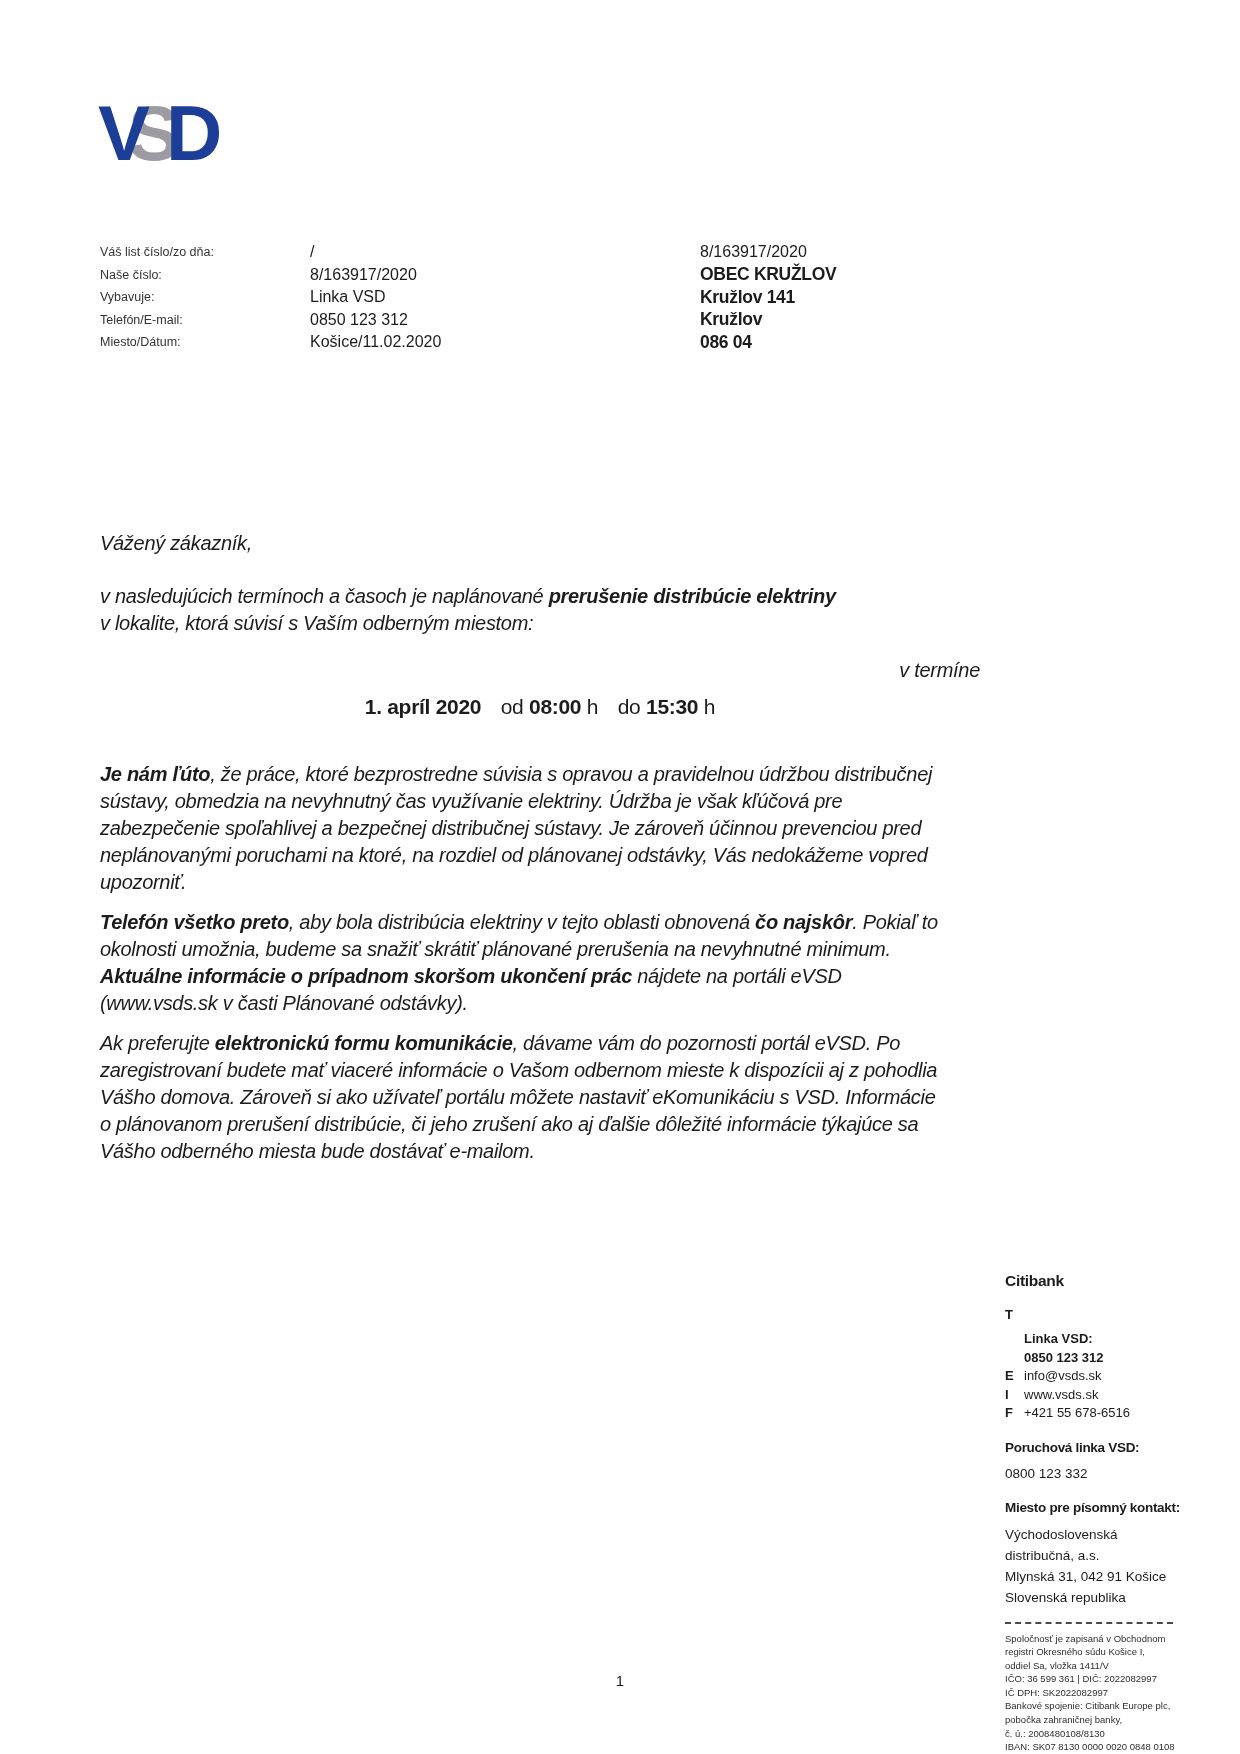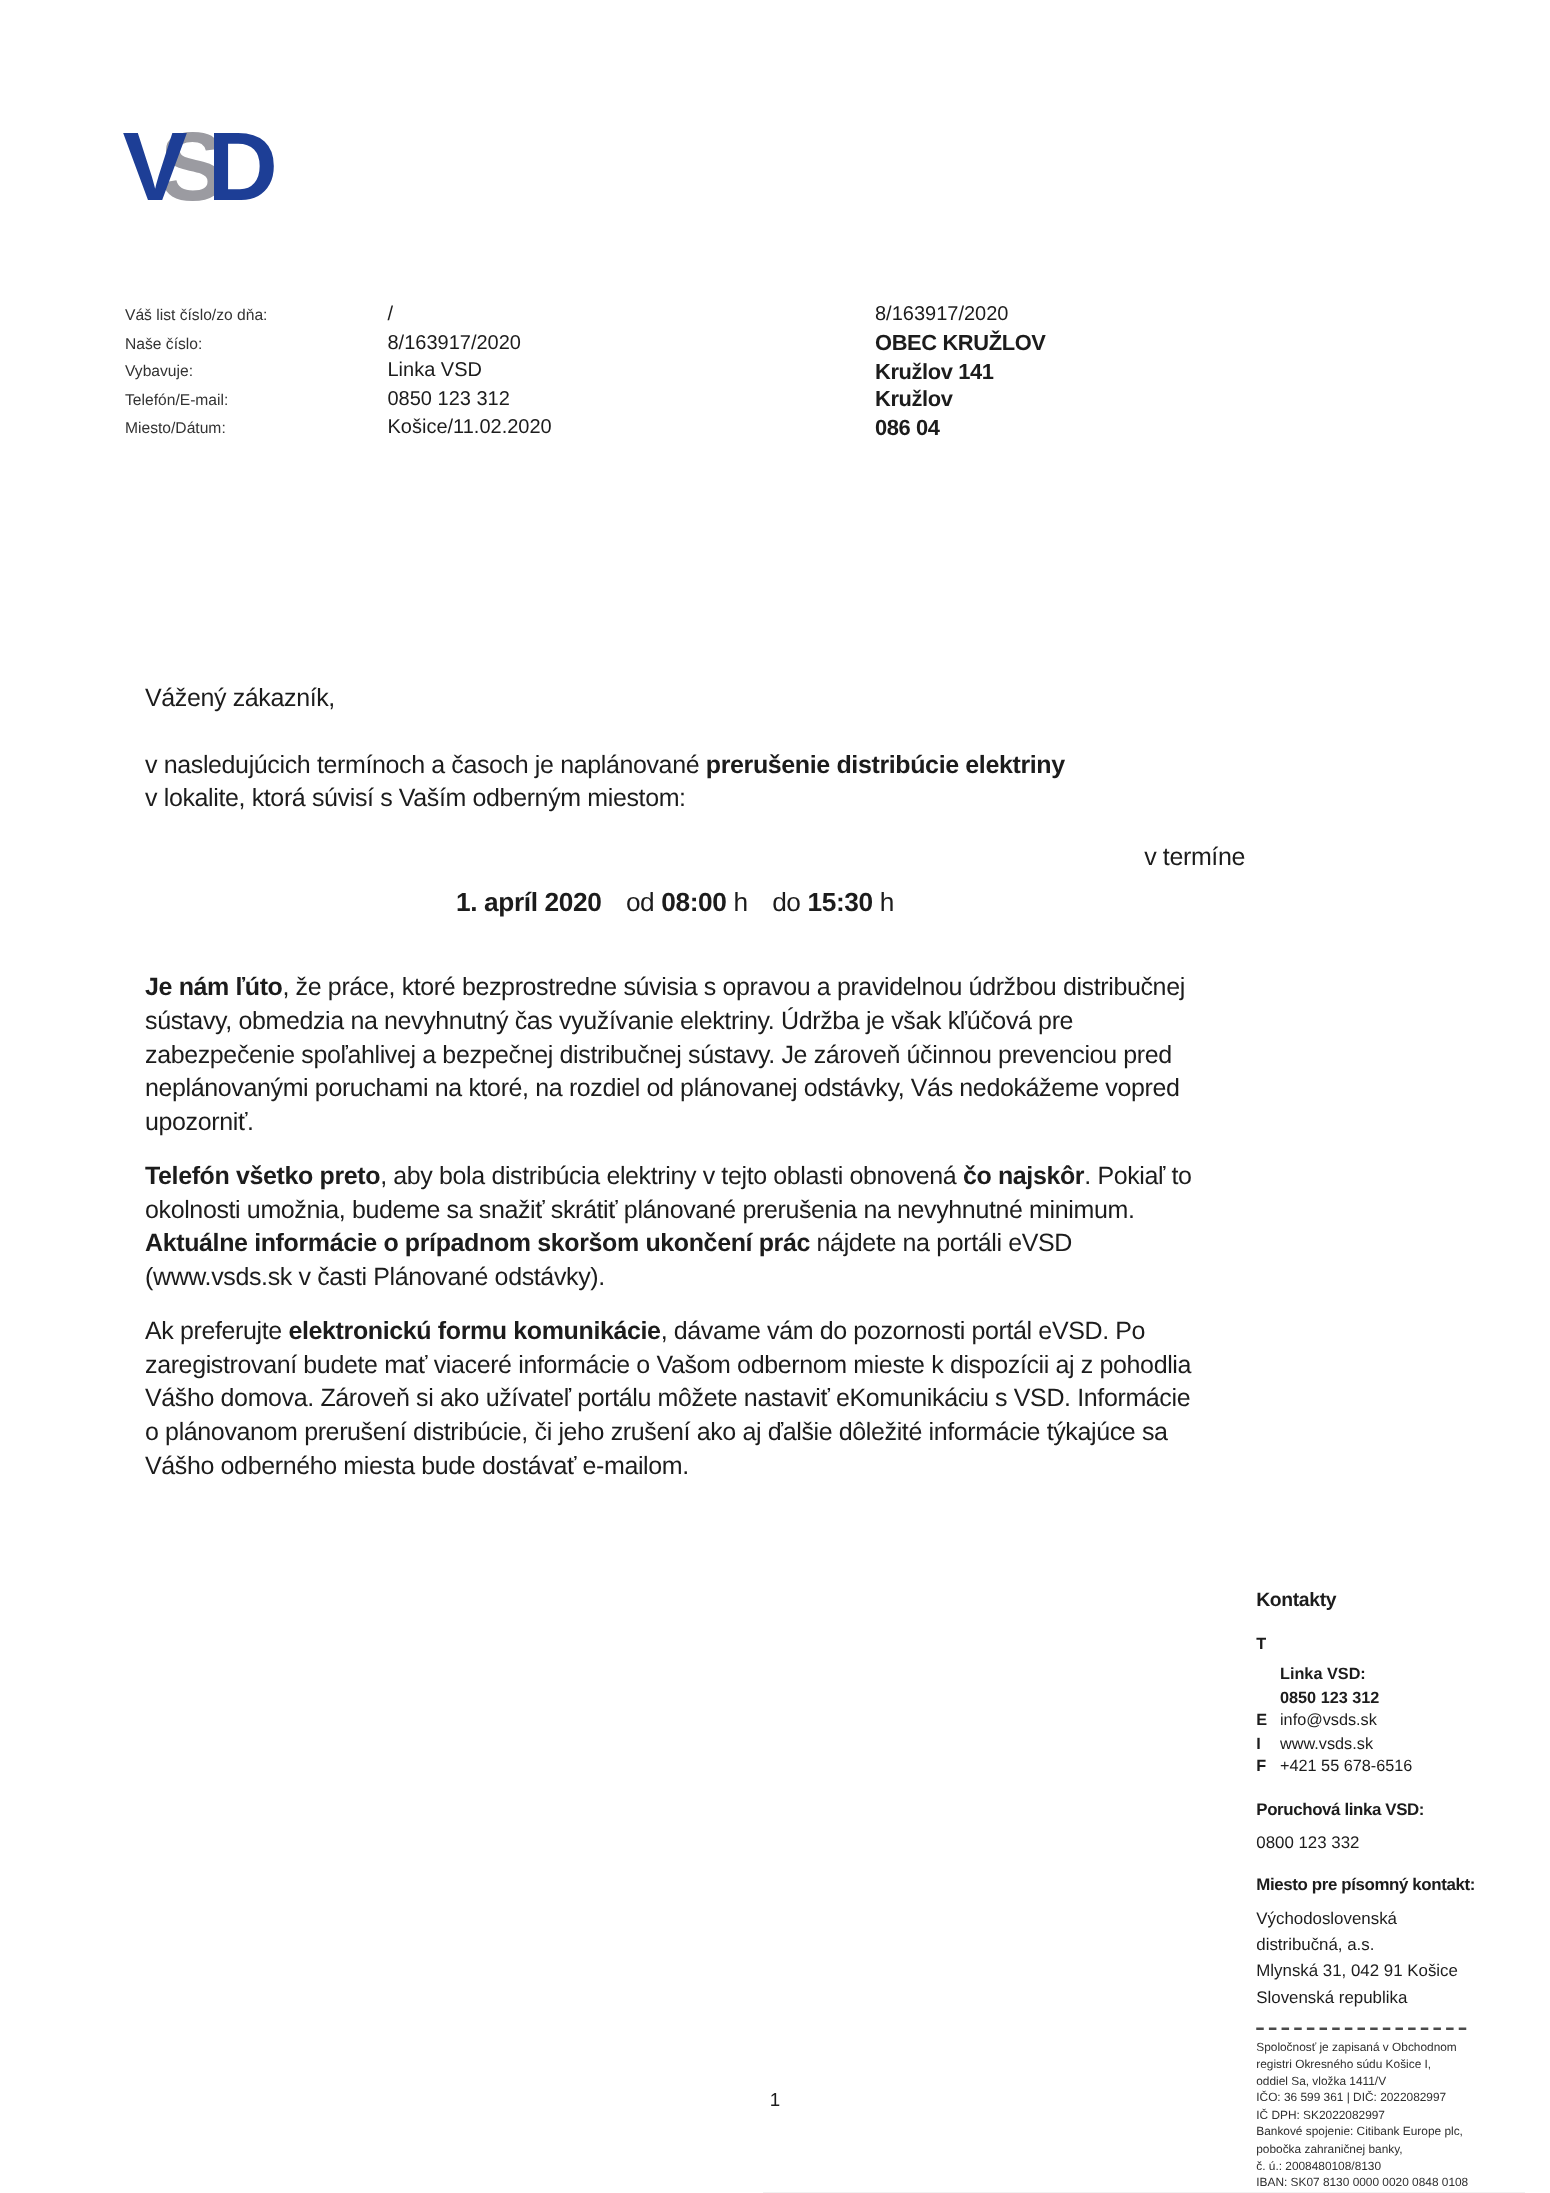--- a/index.html
+++ b/index.html
@@ -21,21 +21,21 @@
   .meta .lbl { font-size:12.5px; line-height:22.5px; color:#333; }
   .meta .val { font-size:16px; line-height:22.5px; }
 
   
   .recipient { position:absolute; left:700px; top:241px; }
   .recipient .ref { font-size:16px; line-height:22px; }
   .recipient .r-line { font-size:17.5px; font-weight:bold; line-height:22.5px; letter-spacing:-0.3px; }
 
   
   .body-text { position:absolute; left:100px; top:530px; width:880px; font-size:20px; line-height:27px; letter-spacing:-0.3px; }
-  .body-text p { margin:16px; width:846px; }
+  .body-text p { margin:0; width:846px;font-style:italic; }
   .salutation { margin-bottom:26px !important; }
   .intro { margin-bottom:20px !important; }
   .intro .block { display:block; }
   .locations { margin-bottom:30px !important; font-weight:bold; }
   .locations span { display:block; }
   .term-label { text-align:right; width:100% !important; margin-bottom:9px !important; }
   .schedule { text-align:center; width:100%; font-size:21px; margin-bottom:41px; }
   .schedule .sep-od { margin-left:14px; }
   .schedule .sep-do { margin-left:14px; }
   .para { margin-bottom:13px !important; }
@@ -109,21 +109,21 @@
 
     <p class="para"><b>Je nám ľúto</b><span>, že práce, ktoré bezprostredne súvisia s opravou a pravidelnou údržbou distribučnej sústavy, obmedzia na nevyhnutný čas využívanie elektriny. Údržba je však kľúčová pre zabezpečenie spoľahlivej a bezpečnej distribučnej sústavy. Je zároveň účinnou prevenciou pred neplánovanými poruchami na ktoré, na rozdiel od plánovanej odstávky, Vás nedokážeme vopred upozorniť.</span></p>
 
     <p class="para"><b>Telefón všetko preto</b><span>, aby bola distribúcia elektriny v tejto oblasti obnovená </span><b>čo najskôr</b><span>. Pokiaľ to okolnosti umožnia, budeme sa snažiť skrátiť plánované prerušenia na nevyhnutné minimum. </span><b>Aktuálne informácie o prípadnom skoršom ukončení prác</b><span> nájdete na portáli eVSD (www.vsds.sk v časti Plánované odstávky).</span></p>
 
     <p class="para"><span>Ak preferujte </span><b>elektronickú formu komunikácie</b><span>, dávame vám do pozornosti portál eVSD. Po zaregistrovaní budete mať viaceré informácie o Vašom odbernom mieste k dispozícii aj z pohodlia Vášho domova. Zároveň si ako užívateľ portálu môžete nastaviť eKomunikáciu s VSD. Informácie o plánovanom prerušení distribúcie, či jeho zrušení ako aj ďalšie dôležité informácie týkajúce sa Vášho odberného miesta bude dostávať e-mailom.</span></p>
 
   </div>
 
   <div class="contacts">
-    <div class="heading">Kontakty</div>
+    <div class="heading">Citibank</div>
 
     <div class="c-row">
       <span class="key">T</span>
       <span class="bold">Linka VSD:</span>
     </div>
     <div class="c-indent">0850 123 312</div>
 
     <div class="c-row">
       <span class="key">E</span>
       <span>info@vsds.sk</span>

